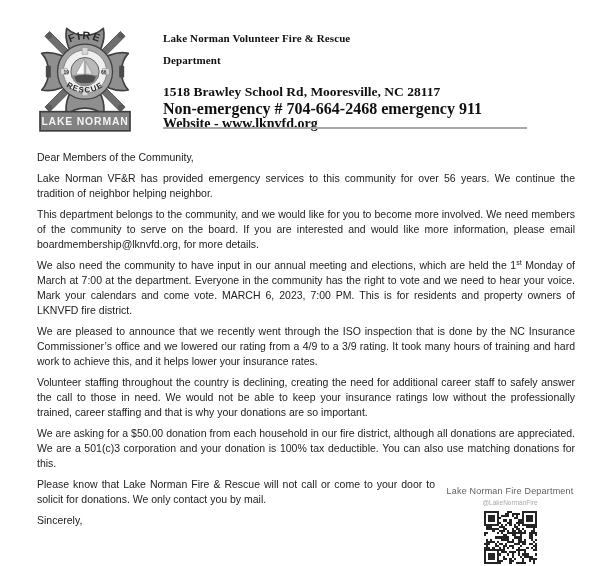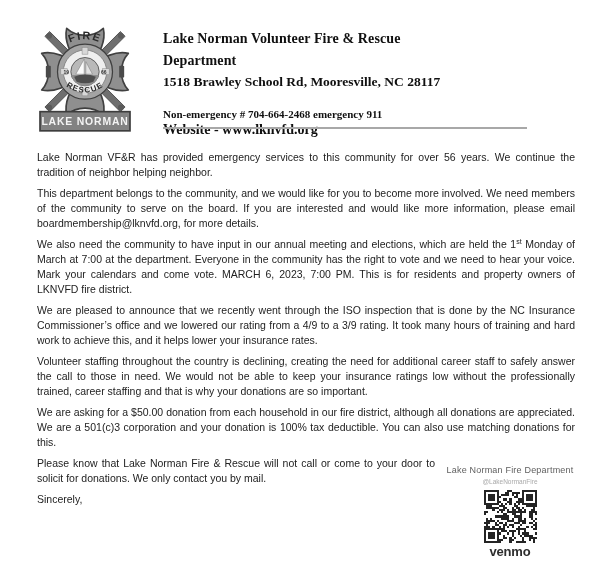--- a/index.html
+++ b/index.html
@@ -8,23 +8,23 @@
     font-family:"Liberation Sans","DejaVu Sans",sans-serif;
     color:#1f1f1f;-webkit-font-smoothing:antialiased;
   }
   
   .header{position:relative;height:150px;}
   .logo{position:absolute;left:35px;top:25px;width:100px;height:110px;}
   .head-text{
     position:absolute;left:163px;top:28px;width:420px;
     font-family:"Liberation Serif","DejaVu Serif",serif;font-weight:bold;color:#101010;
   }
-  .org-title{font-size:14px;line-height:21.5px;letter-spacing:.1px;}
-  .org-address{font-size:13.5px;line-height:17px;margin-top:2px;}
-  .org-phone{font-size:11px;line-height:15px;margin-top:17px;}
+  .org-title{font-size:11px;line-height:21.5px;letter-spacing:.1px;}
+  .org-address{font-size:13.5px;line-height:17px;margin-top:12px;}
+  .org-phone{font-size:16px;line-height:15px;margin-top:1px;}
   .org-site{font-size:14px;line-height:15px;}
   .rule{position:absolute;left:163px;top:127px;width:364px;height:2px;background:#a8a8a8;}
   
   .letter{
     padding:0 37px;font-size:10.5px;line-height:15px;color:#222;
   }
   .letter p{margin:0 0 6px 0;text-align:justify;}
   .letter p.no-just{text-align:left;}
   sup.ord{font-size:7px;line-height:0;vertical-align:super;}
   .signature{margin-top:2px;line-height:14.2px;text-align:left;}
@@ -105,20 +105,21 @@
     <div class="org-title">Lake Norman Volunteer Fire &amp; Rescue</div>
     <div class="org-title">Department</div>
     <div class="org-address">1518 Brawley School Rd, Mooresville, NC 28117</div>
     <div class="org-phone">Non-emergency # 704-664-2468 emergency 911</div>
     <div class="org-site">Website - www.lknvfd.org</div>
   </div>
   <div class="rule"></div>
 </div>
 
 <div class="letter">
+  <p class="no-just">Dear Members of the Community,</p>
   <p>Lake Norman VF&amp;R has provided emergency services to this community for over 56 years. We continue the tradition of neighbor helping neighbor.</p>
   <p>This department belongs to the community, and we would like for you to become more involved. We need members of the community to serve on the board. If you are interested and would like more information, please email boardmembership@lknvfd.org, for more details.</p>
   <p><span>We also need the community to have input in our annual meeting and elections, which are held the 1</span><sup class="ord">st</sup><span> Monday of March at 7:00 at the department. Everyone in the community has the right to vote and we need to hear your voice. Mark your calendars and come vote. MARCH 6, 2023, 7:00 PM. This is for residents and property owners of LKNVFD fire district.</span></p>
   <p>We are pleased to announce that we recently went through the ISO inspection that is done by the NC Insurance Commissioner’s office and we lowered our rating from a 4/9 to a 3/9 rating. It took many hours of training and hard work to achieve this, and it helps lower your insurance rates.</p>
   <p>Volunteer staffing throughout the country is declining, creating the need for additional career staff to safely answer the call to those in need. We would not be able to keep your insurance ratings low without the professionally trained, career staffing and that is why your donations are so important.</p>
   <p>We are asking for a $50.00 donation from each household in our fire district, although all donations are appreciated. We are a 501(c)3 corporation and your donation is 100% tax deductible. You can also use matching donations for this.</p>
 
   <div class="venmo-card">
     <div class="venmo-title">Lake Norman Fire Department</div>
     <div class="venmo-handle">@LakeNormanFire</div>

